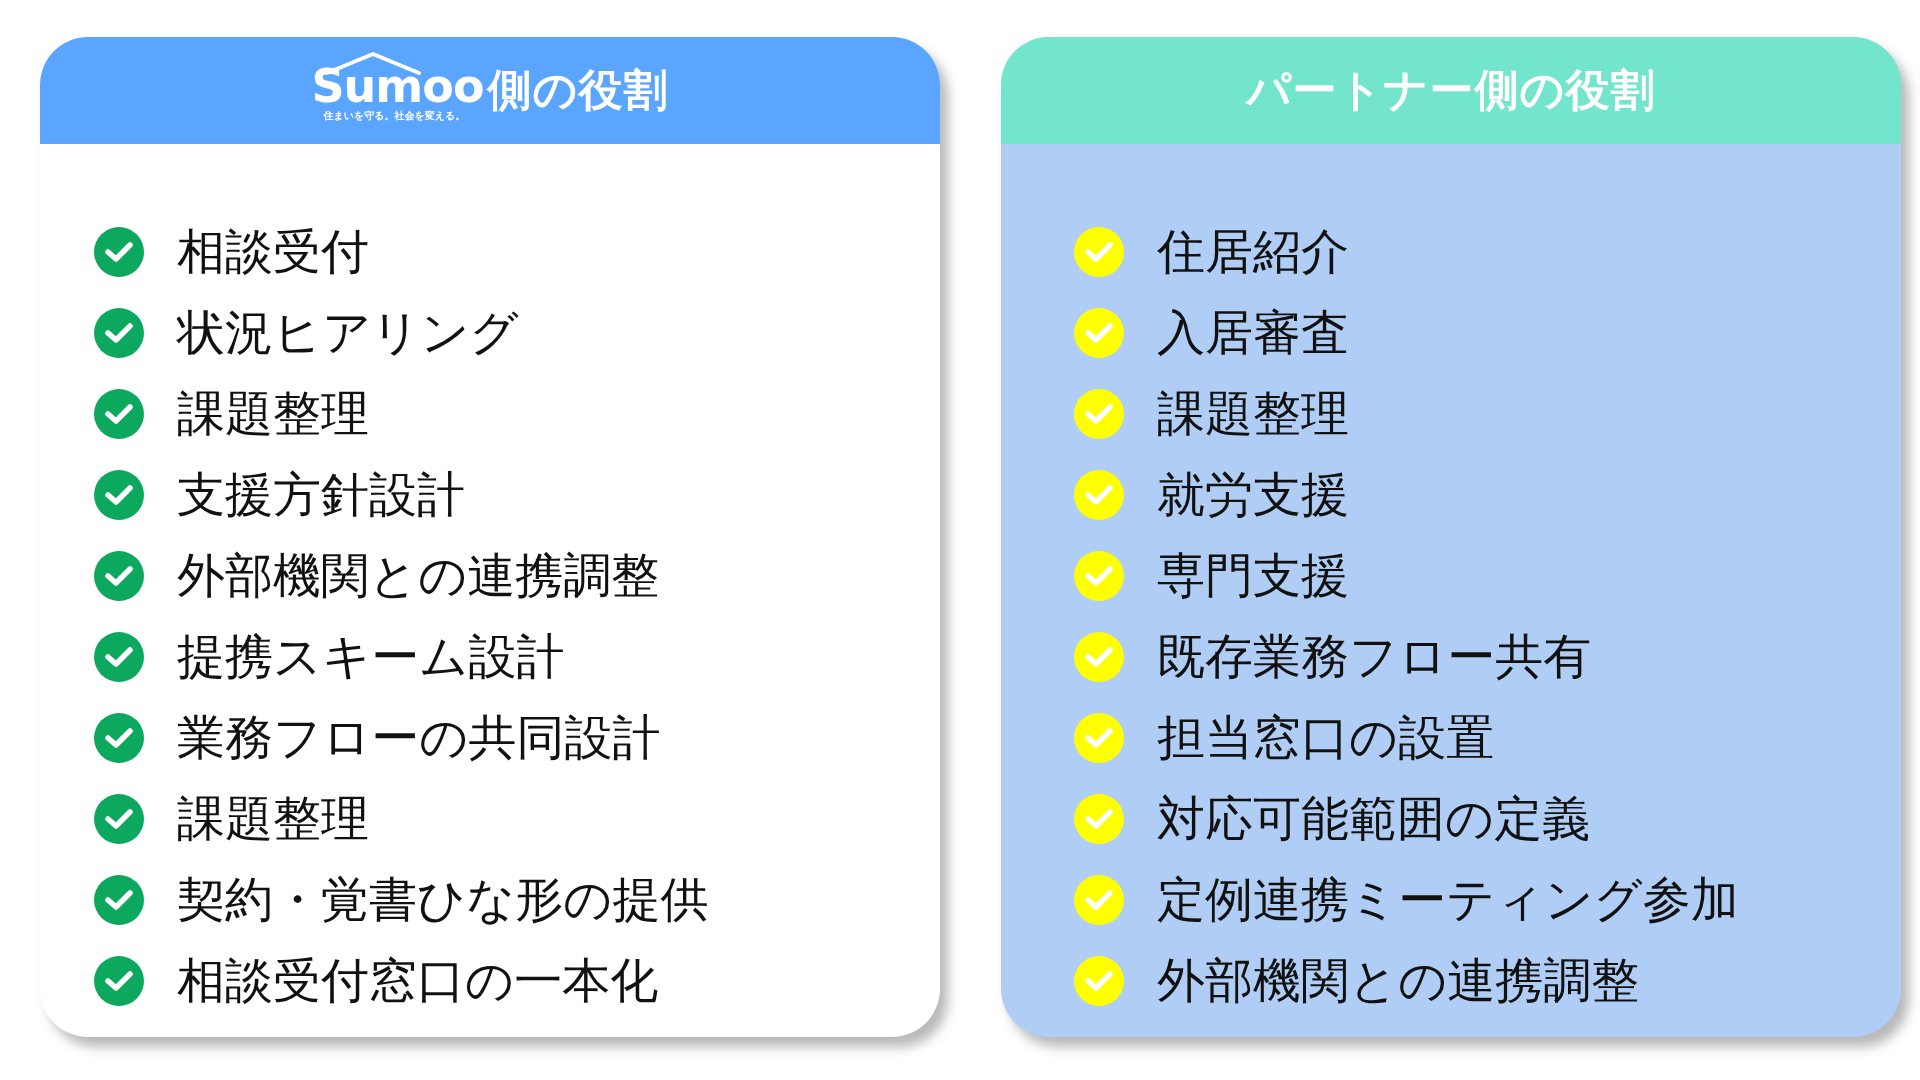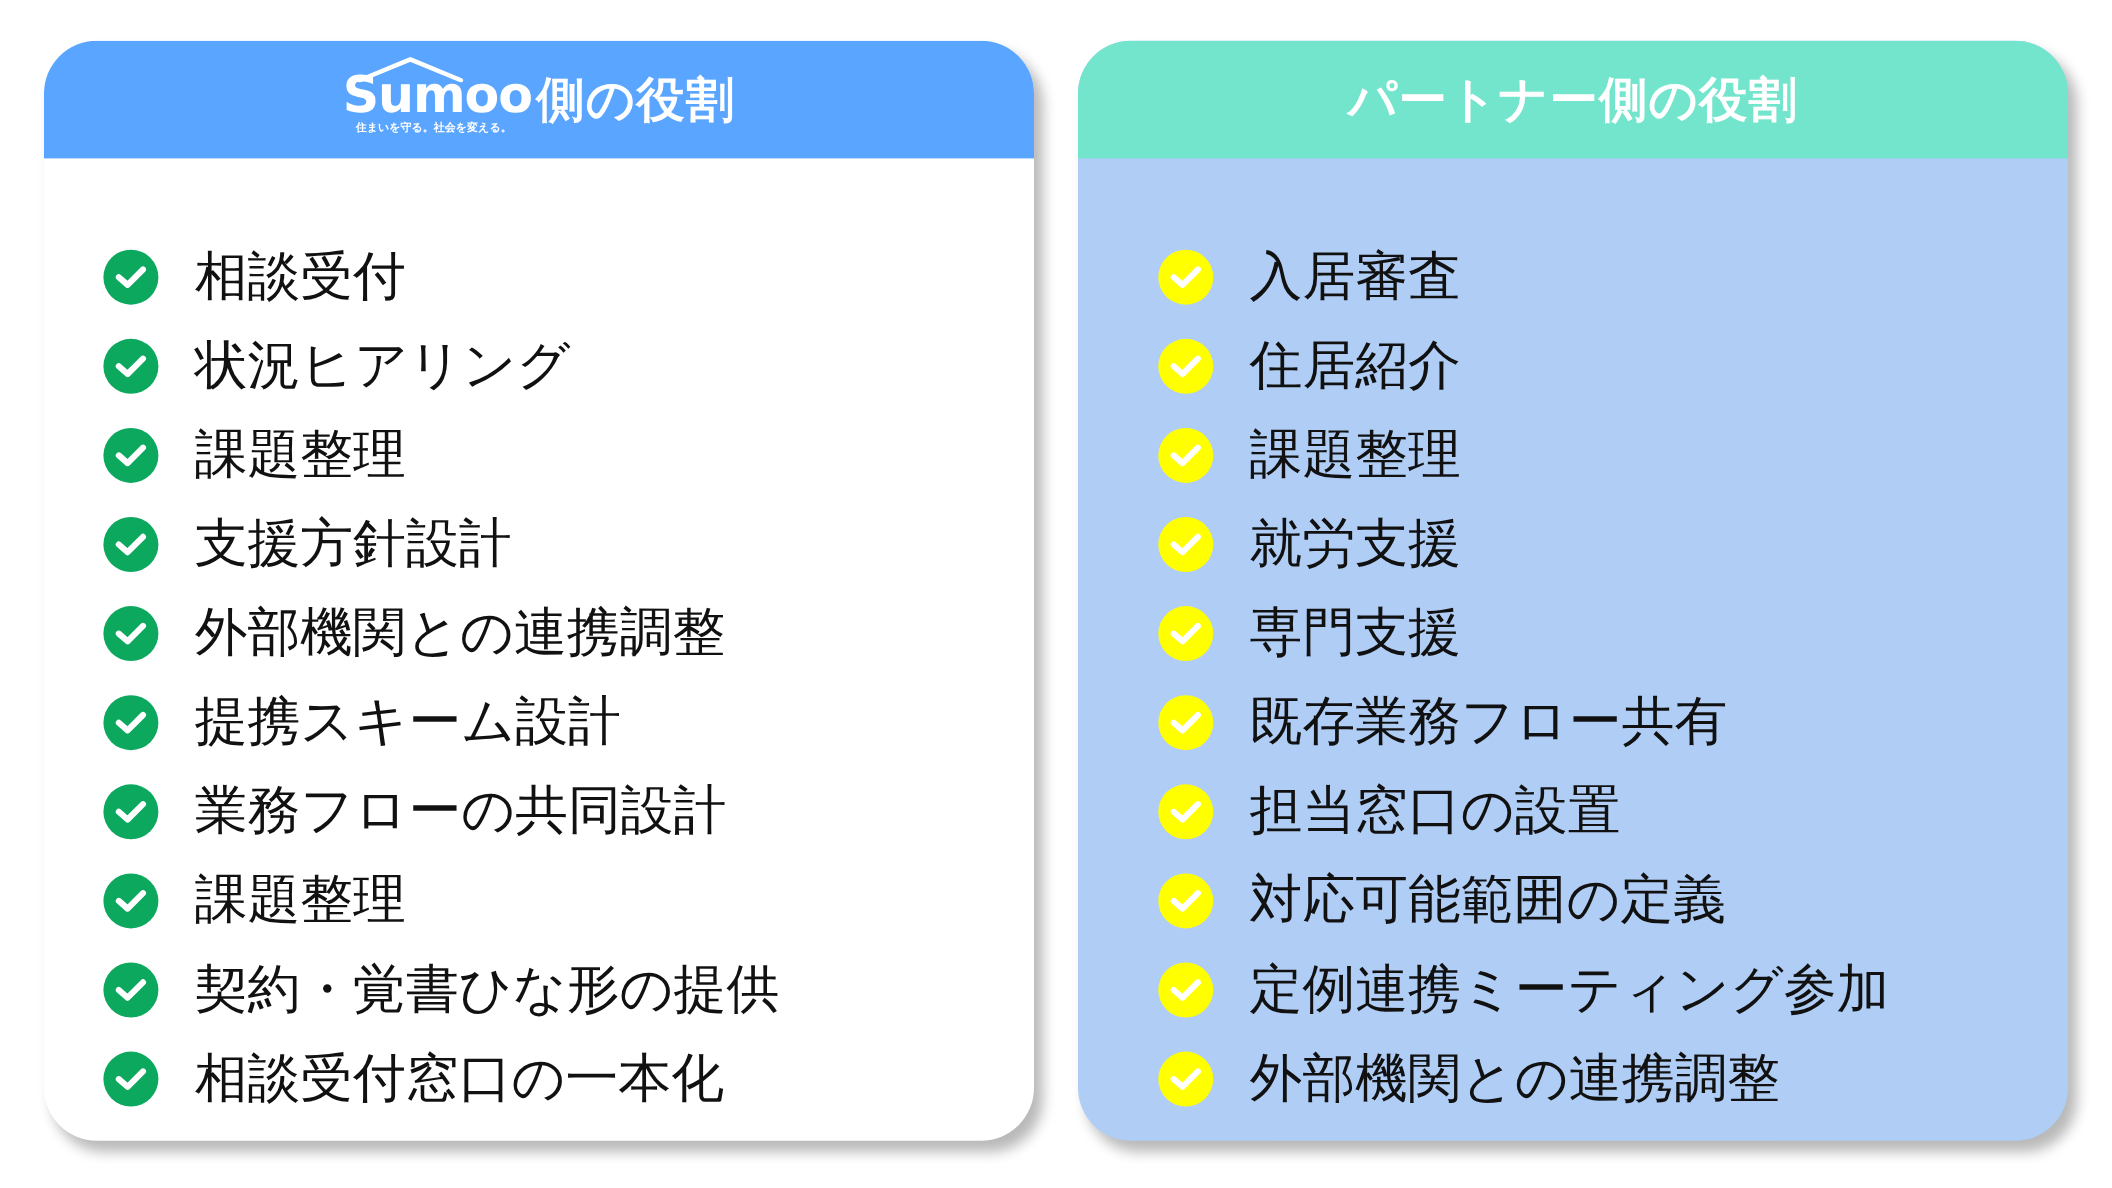--- a/index.html
+++ b/index.html
@@ -6,21 +6,21 @@
   body {
     width:1920px; height:1080px; background:#ffffff; position:relative; overflow:hidden;
     font-family:"DejaVu Sans","Liberation Sans",sans-serif;
   }
   .card {
     position:absolute; top:37px; width:900px; height:1000px;
     border-radius:48px; overflow:hidden;
     box-shadow: 8px 10px 12px rgba(0,0,0,0.28);
   }
   .card.left { left:40px; background:#ffffff; }
-  .card.right { left:980px; background:#B0CEF5; }
+  .card.right { left:1001px; background:#B0CEF5; }
   .card-header {
     height:107px; display:flex; align-items:center; justify-content:center; gap:10px;
   }
   .card.left .card-header { background:#5AA5FF; }
   .card.right .card-header { background:#73E5CC; }
   .header-title {
     color:#ffffff; font-weight:bold; font-size:44px; letter-spacing:1px;
   }
   .logo { position:relative; width:166px; height:68px; color:#fff; }
   .logo-word {
@@ -145,29 +145,29 @@
   <div class="card-header">
     <span class="header-title">パートナー側の役割</span>
   </div>
   <ul class="list">
     <li class="item">
         <span class="check">
           <svg width="30" height="22" viewBox="0 0 30 22">
             <polyline points="4,11 12,18 26,4" fill="none" stroke="#fff" stroke-width="5.5" stroke-linecap="round" stroke-linejoin="round"></polyline>
           </svg>
         </span>
+        <span class="item-text">住居紹介</span>
+      </li>
+    <li class="item">
+        <span class="check">
+          <svg width="30" height="22" viewBox="0 0 30 22">
+            <polyline points="4,11 12,18 26,4" fill="none" stroke="#fff" stroke-width="5.5" stroke-linecap="round" stroke-linejoin="round"></polyline>
+          </svg>
+        </span>
         <span class="item-text">入居審査</span>
-      </li>
-    <li class="item">
-        <span class="check">
-          <svg width="30" height="22" viewBox="0 0 30 22">
-            <polyline points="4,11 12,18 26,4" fill="none" stroke="#fff" stroke-width="5.5" stroke-linecap="round" stroke-linejoin="round"></polyline>
-          </svg>
-        </span>
-        <span class="item-text">住居紹介</span>
       </li>
     <li class="item">
         <span class="check">
           <svg width="30" height="22" viewBox="0 0 30 22">
             <polyline points="4,11 12,18 26,4" fill="none" stroke="#fff" stroke-width="5.5" stroke-linecap="round" stroke-linejoin="round"></polyline>
           </svg>
         </span>
         <span class="item-text">課題整理</span>
       </li>
     <li class="item">

